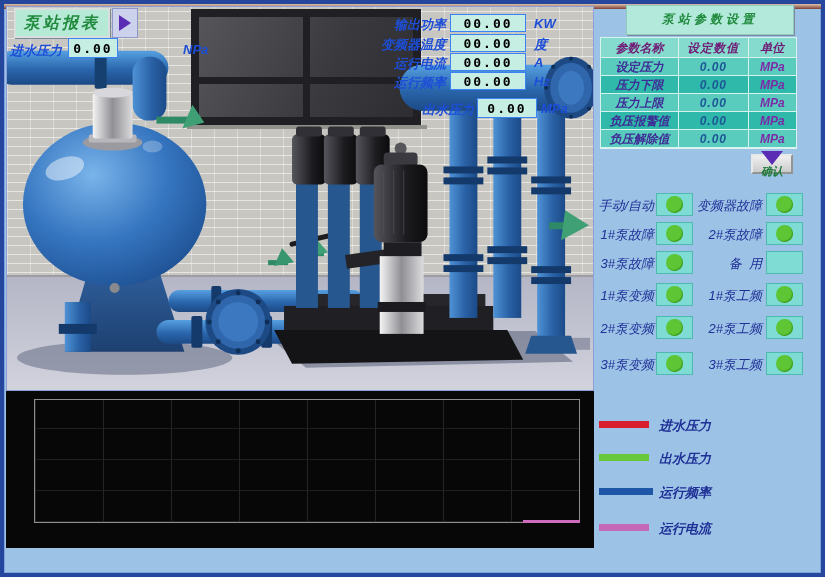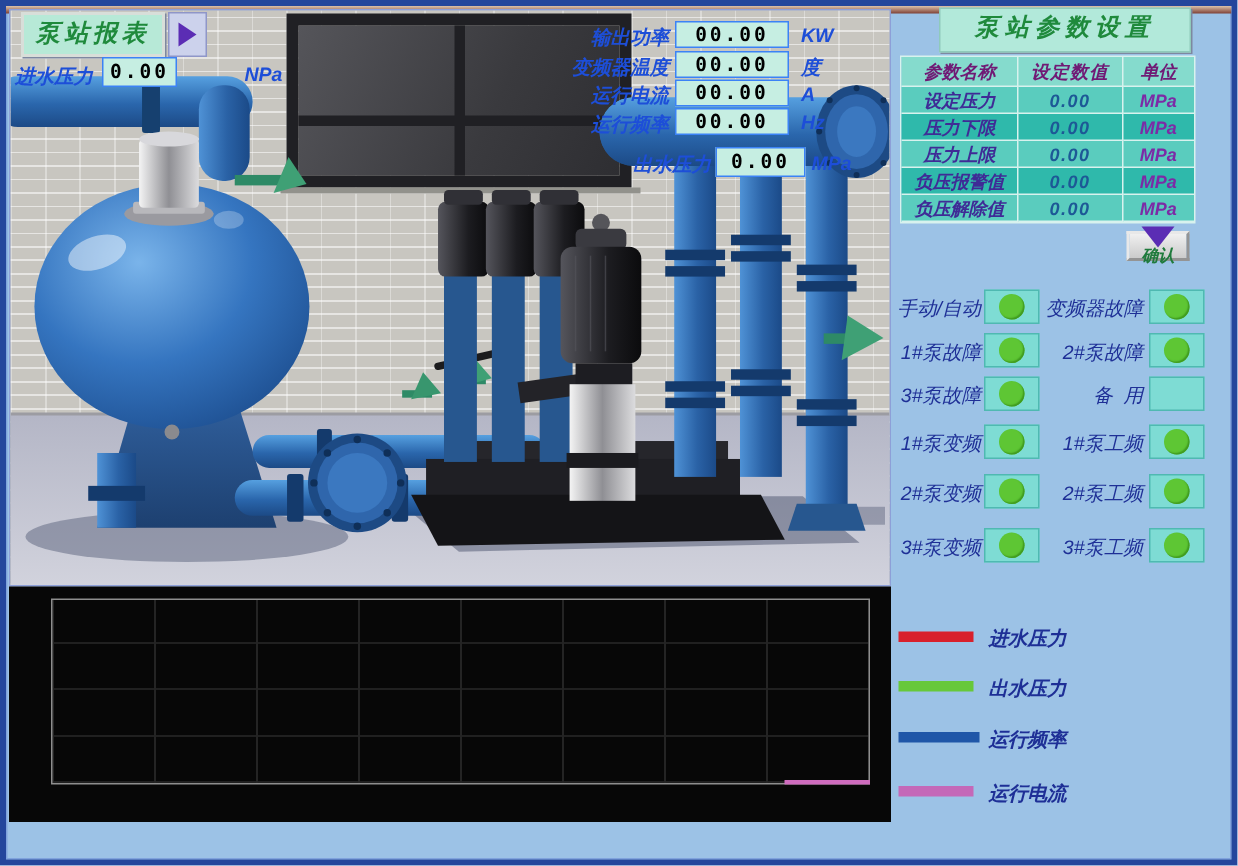--- a/index.html
+++ b/index.html
@@ -40,21 +40,21 @@
         display:flex;align-items:center;justify-content:center;}
   .play i{display:block;width:0;height:0;border-left:12px solid #5b2db4;
           border-top:8px solid transparent;border-bottom:8px solid transparent;}
   .mrow{position:absolute;left:326px;width:260px;height:18px;}
   .mrow .mlbl{position:absolute;left:0;top:2px;width:116px;text-align:right;}
   .mrow .mbox{position:absolute;left:120px;top:0;width:76px;height:18px;}
   .mrow .munit{position:absolute;left:204px;top:2px;}
   
   .ptitle{left:622px;top:1px;width:166px;height:28px;background:#b2e9da;
           border:1px solid #8fcabb;box-shadow:1px 1px 0 #7d88a0;
-          text-align:center;line-height:26px;font-weight:bold;font-size:16px;
+          text-align:center;line-height:26px;font-weight:bold;font-size:12px;
           letter-spacing:4px;color:#1f8a3c;font-style:italic;}
   .ptable{left:596px;top:33px;width:197px;box-sizing:border-box;border:1px solid #d8f2ee;
           font-weight:bold;font-size:12px;font-style:italic;}
   .prow{display:flex;height:18px;line-height:18px;}
   .prow.hd{height:20px;line-height:20px;background:#85dbcd;color:#cc2050;}
   .prow:nth-child(even):not(.hd){background:#5accbe;}
   .prow:nth-child(odd):not(.hd){background:#2fb9ab;}
   .pc{box-sizing:border-box;border-right:1px solid #d8f2ee;border-bottom:1px solid #d8f2ee;
       text-align:center;overflow:hidden;}
   .pc.c1{width:79px;color:#3f2b96;}
@@ -273,21 +273,21 @@
 
   <div class="abs rptwrap">
     <div class="rpt">泵站报表</div>
     <div class="play">
         <i></i>
       </div>
   </div>
 
   <div class="abs lbl" style="left:6px;top:38px;">进水压力</div>
   <div class="abs vbox" style="left:64px;top:34px;width:50px;height:20px;">0.00</div>
-  <div class="abs lbl" style="left:112px;top:38px;padding-left:47px;">NPa</div>
+  <div class="abs lbl" style="left:132px;top:38px;padding-left:47px;">NPa</div>
 
   <div class="mrow" style="top:10px;">
     <span class="mlbl lbl">输出功率</span>
     <span class="mbox vbox">00.00</span>
     <span class="munit lbl">KW</span>
   </div>
   <div class="mrow" style="top:30px;">
     <span class="mlbl lbl">变频器温度</span>
     <span class="mbox vbox">00.00</span>
     <span class="munit lbl">度</span>

